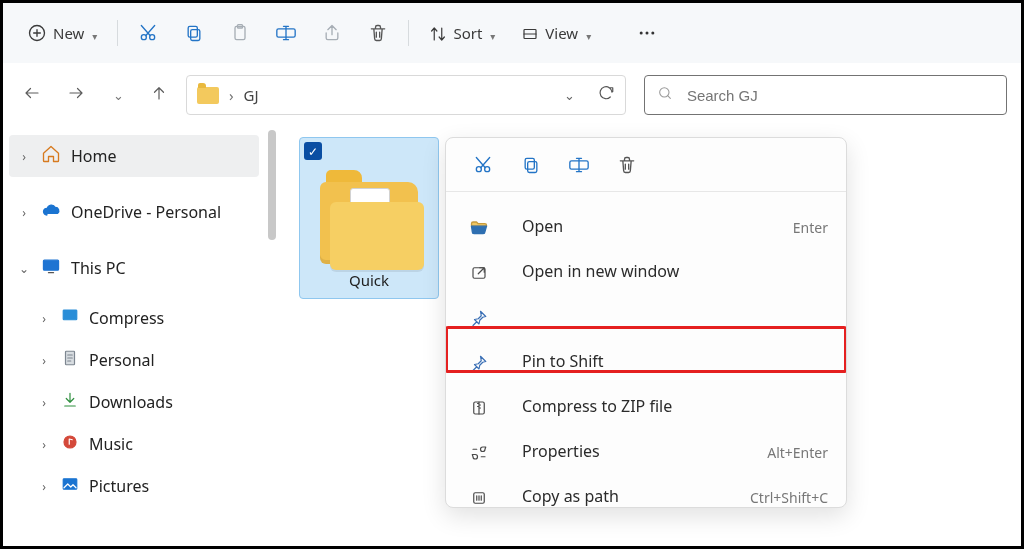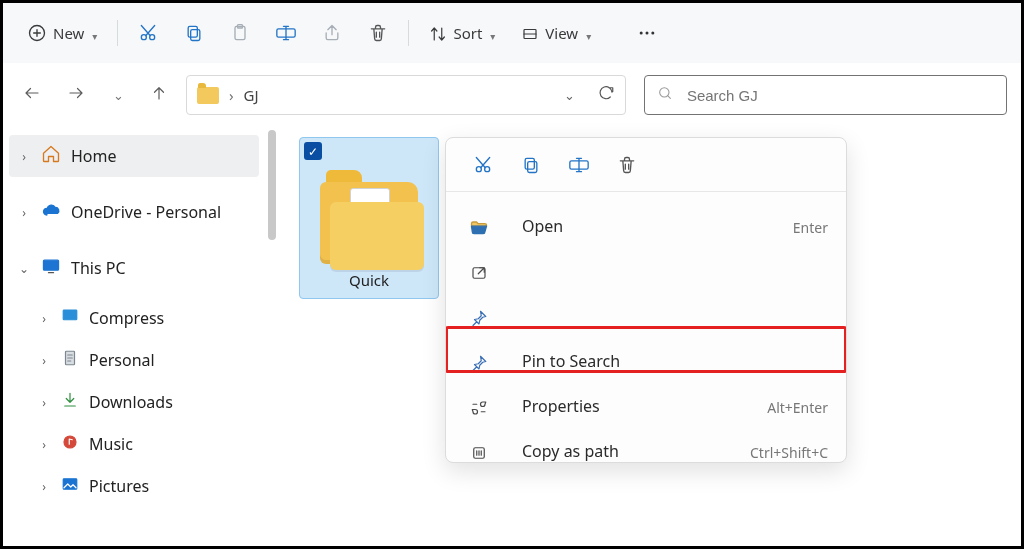--- a/index.html
+++ b/index.html
@@ -477,39 +477,49 @@
         <span class="shortcut">Enter</span>
       </div>
 
       <div class="ctx-row">
         <span class="mi-icon neutral">
           <svg width="18" height="18" viewBox="0 0 24 24">
               <rect x="4" y="5" width="16" height="14" rx="2"></rect>
               <path d="M11 13l7-7M13 5h6v6"></path>
             </svg>
         </span>
+        <span class="lbl">Open in new window</span>
       </div>
 
       <div class="ctx-row">
         <span class="mi-icon">
           <svg width="18" height="18" viewBox="0 0 24 24">
               <path d="M14 3l7 7-4 1-4 4-1 5-3-3-5 5 5-5-3-3 5-1 4-4z"></path>
             </svg>
         </span>
       </div>
 
       <div class="ctx-row highlight">
         <span class="mi-icon">
           <svg width="18" height="18" viewBox="0 0 24 24">
               <path d="M14 3l7 7-4 1-4 4-1 5-3-3-5 5 5-5-3-3 5-1 4-4z"></path>
             </svg>
         </span>
-        <span class="lbl">Pin to Search</span>
-      </div>
-
+        <span class="lbl">Pin to Shift</span>
+      </div>
+
+      <div class="ctx-row">
+        <span class="mi-icon neutral">
+          <svg width="18" height="18" viewBox="0 0 24 24">
+              <rect x="5" y="4" width="14" height="16" rx="2"></rect>
+              <path d="M12 4v16M10 6h2M12 8h2M10 10h2M12 12h2"></path>
+            </svg>
+        </span>
+        <span class="lbl">Compress to ZIP file</span>
+      </div>
 
       <div class="ctx-row">
         <span class="mi-icon neutral">
           <svg width="18" height="18" viewBox="0 0 24 24">
               <path d="M20 7a3 3 0 0 1-3 3 3 3 0 0 1-3-3 3 3 0 0 1 3-3l4 0zM4 17a3 3 0 0 0 3 3 3 3 0 0 0 3-3 3 3 0 0 0-3-3l-4 0zM9 7l-5 0M15 17l5 0"></path>
             </svg>
         </span>
         <span class="lbl">Properties</span>
         <span class="shortcut">Alt+Enter</span>
       </div>

